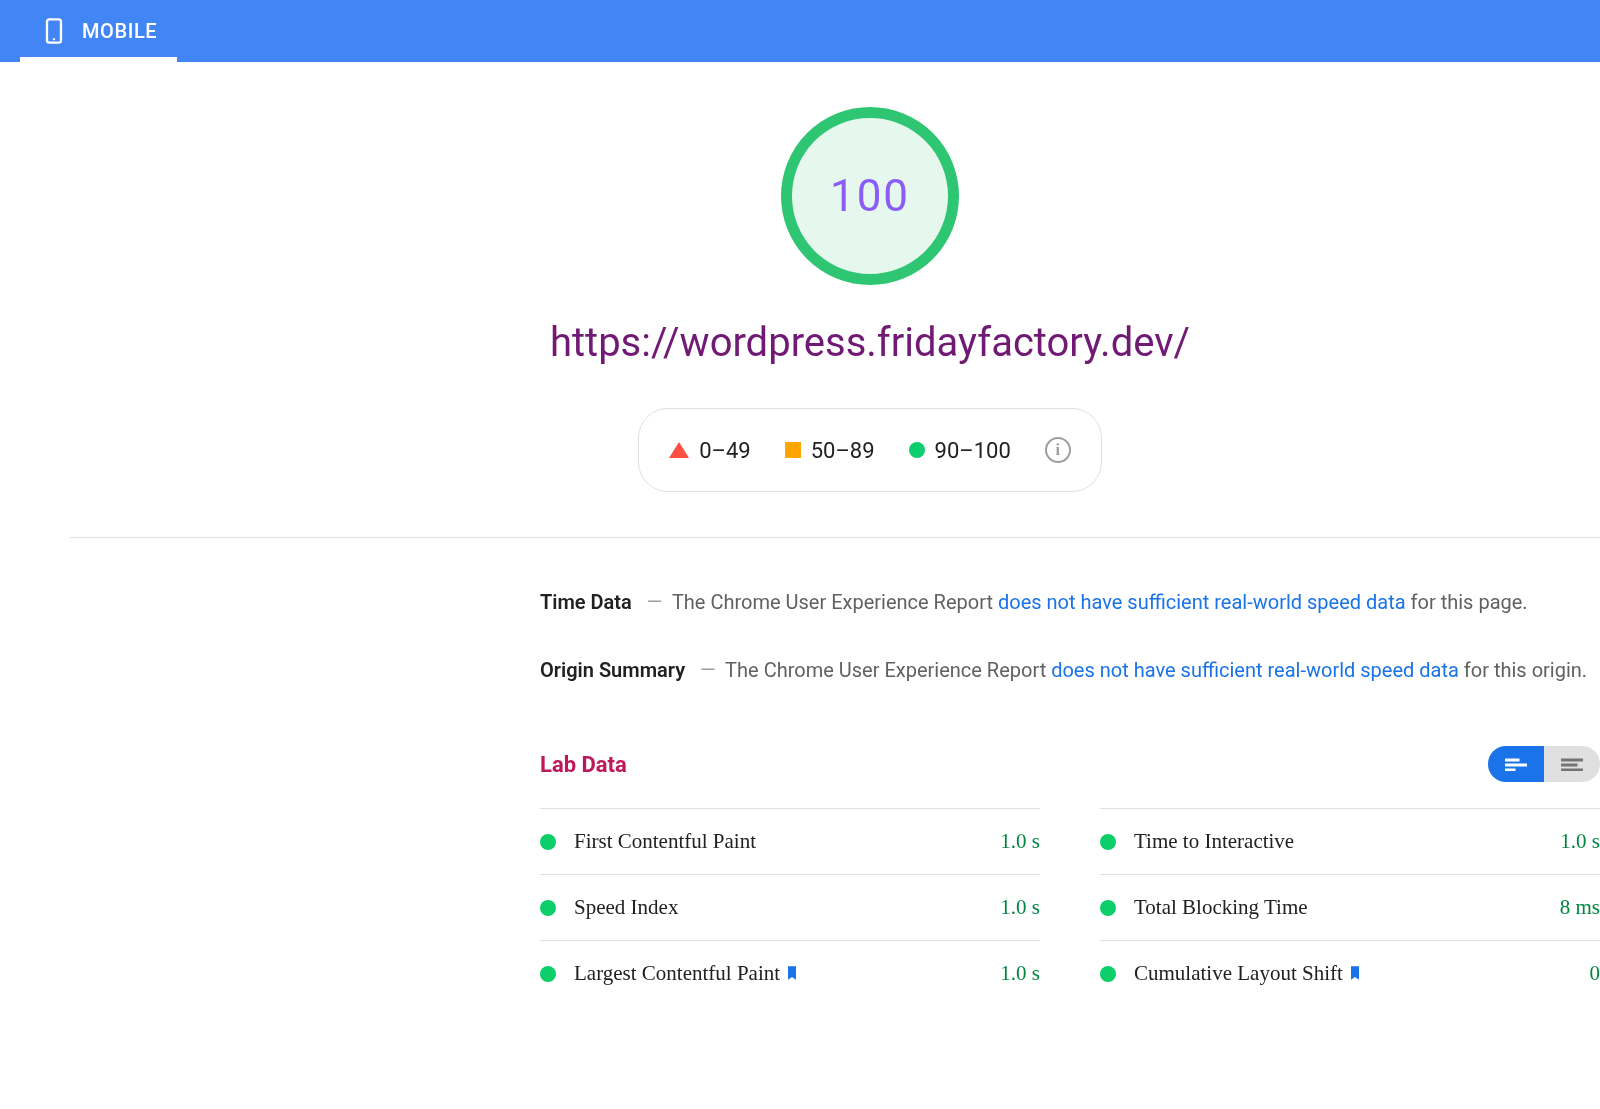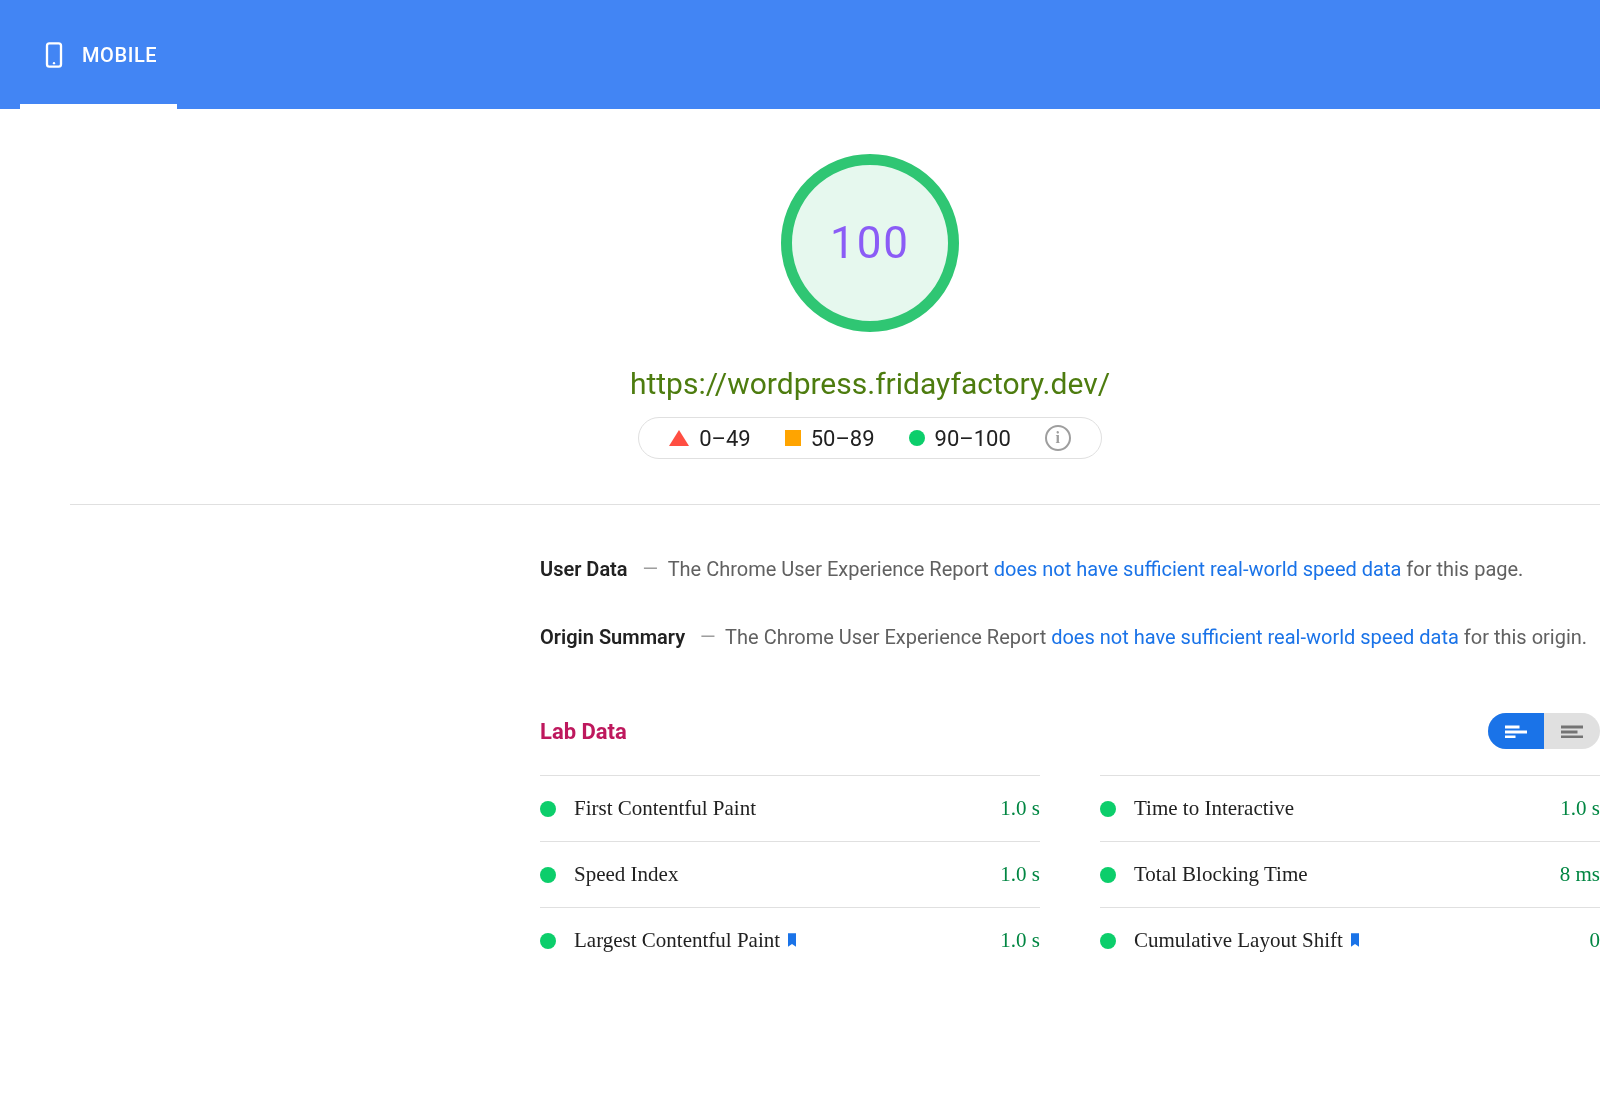--- a/index.html
+++ b/index.html
@@ -6,21 +6,21 @@
   body {
     font-family: Roboto, "Helvetica Neue", Arial, sans-serif;
     background: #fff;
     color: #212121;
     width: 1600px;
     height: 1109px;
     overflow: hidden;
   }
   .tab-bar {
     background: #4285f4;
-    height: 109px;
+    height: 62px;
     display: flex;
     align-items: center;
     padding: 0 20px;
     gap: 40px;
   }
   .tab {
     display: flex;
     align-items: center;
     gap: 14px;
     height: 100%;
@@ -58,28 +58,28 @@
     margin-bottom: 34px;
   }
   .gauge-score {
     font-size: 44px;
     color: #8b5cf6;
     font-weight: 400;
     letter-spacing: 2px;
     text-align: center;
   }
   .url {
-    font-size: 30px;
-    color: #4d7c0f;
-    margin-bottom: 16px;
+    font-size: 40px;
+    color: #701a75;
+    margin-bottom: 42px;
   }
   .legend {
     border: 1px solid #e0e0e0;
     border-radius: 30px;
-    padding: 7px 30px;
+    padding: 28px 30px;
     display: flex;
     align-items: center;
     gap: 34px;
     font-size: 22px;
     color: #212121;
   }
   .legend-item { display: flex; align-items: center; gap: 10px; }
   .tri {
     width: 0; height: 0;
     border-left: 10px solid transparent;
@@ -175,21 +175,21 @@
       <div class="circ"></div>
       <span>90–100</span>
     </div>
     <div class="info-ic">i</div>
   </div>
 </div>
 
 <div class="content">
 
   <div class="para">
-    <span class="heading">User Data</span>
+    <span class="heading">Time Data</span>
     &nbsp;&nbsp;<span class="dash">—</span>&nbsp;
     <span>The Chrome User Experience Report </span><span class="link">does not have sufficient real-world speed data</span><span> for this page.</span>
   </div>
 
   <div class="para">
     <span class="heading">Origin Summary</span>
     &nbsp;&nbsp;<span class="dash">—</span>&nbsp;
     <span>The Chrome User Experience Report </span><span class="link">does not have sufficient real-world speed data</span><span> for this origin.</span>
   </div>
 

